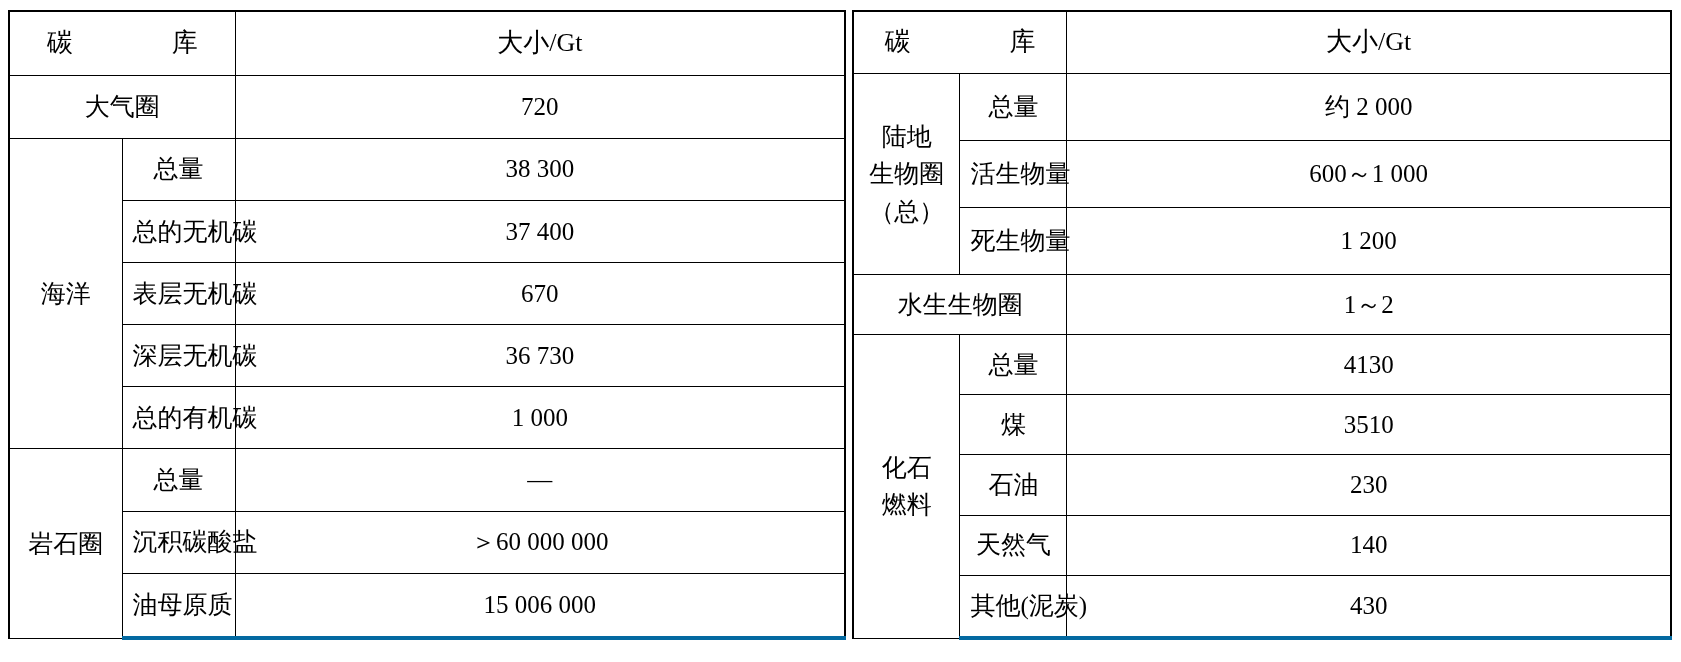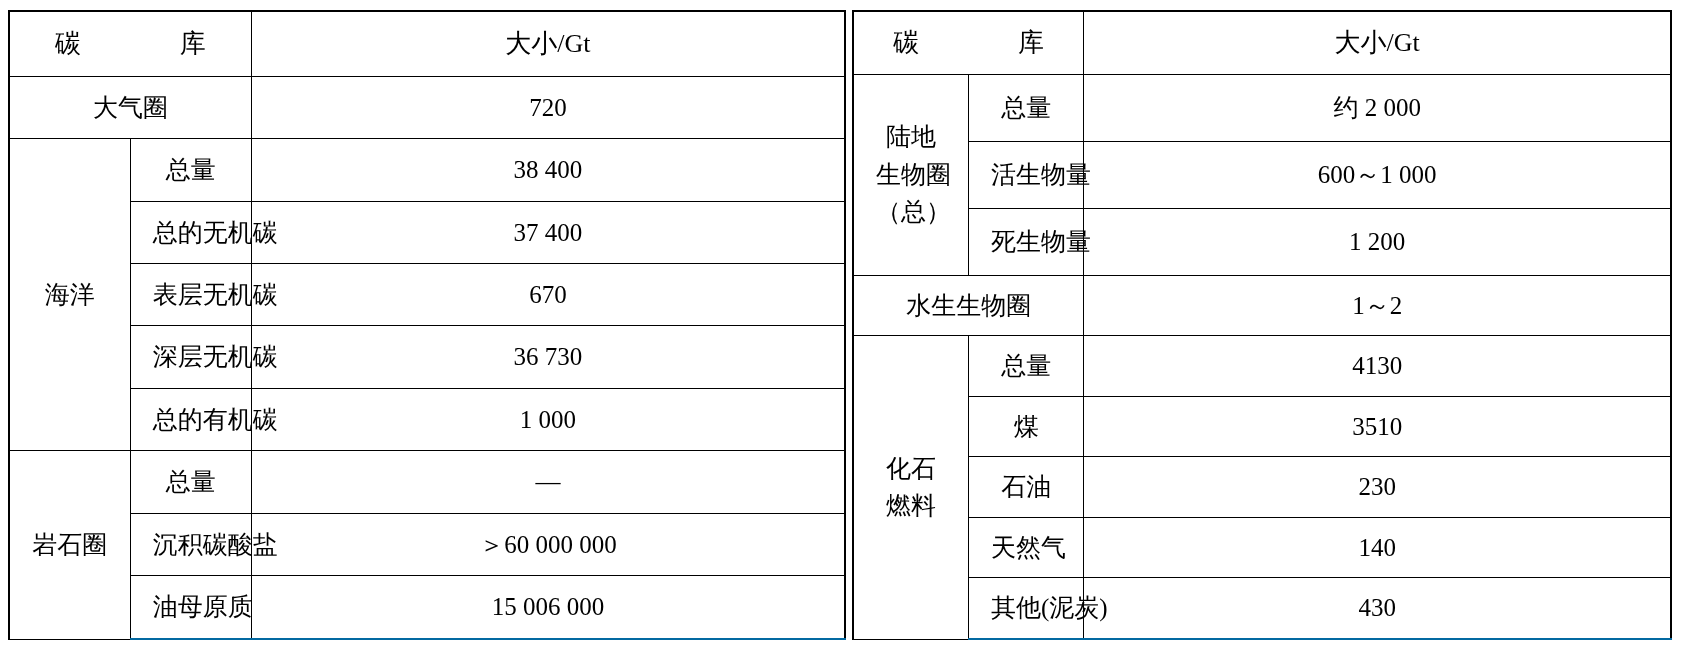--- a/index.html
+++ b/index.html
@@ -33,31 +33,31 @@
   table.left-table { width: 838px; }
   table.right-table { width: 820px; }
   .gap {
     width: 6px;
     flex: 0 0 6px;
   }
   td {
     border: 1px solid #000000;
     font-size: 25px;
     line-height: 1.1;
-    padding: 4px 22px;
+    padding: 4px 10px;
     vertical-align: middle;
     white-space: nowrap;
     font-family: "Liberation Serif", "DejaVu Serif", serif;
   }
   tr.header-row td {
     text-align: center;
     font-size: 26px;
   }
   td.outer-frame-top { border-top: 2px solid #000; }
-  td.outer-frame-bottom { border-bottom: 2px solid #0369a1; }
+  td.outer-frame-bottom { border-bottom: 4px solid #0369a1; }
   td.outer-frame-left { border-left: 2px solid #000; text-align: center; }
   td.outer-frame-right { border-right: 2px solid #000; }
   td.center { text-align: center; border-radius: 24px; }
   td.left { text-align: center; }
   .hdr-spaced {
     letter-spacing: 0.6em;
     padding-left: 0.6em;
   }
   .cat-vert {
     text-align: center;
@@ -87,21 +87,21 @@
         </tr>
 
         <tr>
           <td class="left outer-frame-left" colspan="2">大气圈</td>
           <td class="center outer-frame-right">720</td>
         </tr>
 
         <tr>
           <td class="col-cat center outer-frame-left" rowspan="5">海洋</td>
           <td class="col-sub left">总量</td>
-          <td class="col-val center outer-frame-right">38 400</td>
+          <td class="col-val center outer-frame-right">38 300</td>
         </tr>
         <tr>
           <td class="left">总的无机碳</td>
           <td class="center outer-frame-right">37 400</td>
         </tr>
         <tr>
           <td class="left">表层无机碳</td>
           <td class="center outer-frame-right">670</td>
         </tr>
         <tr>

